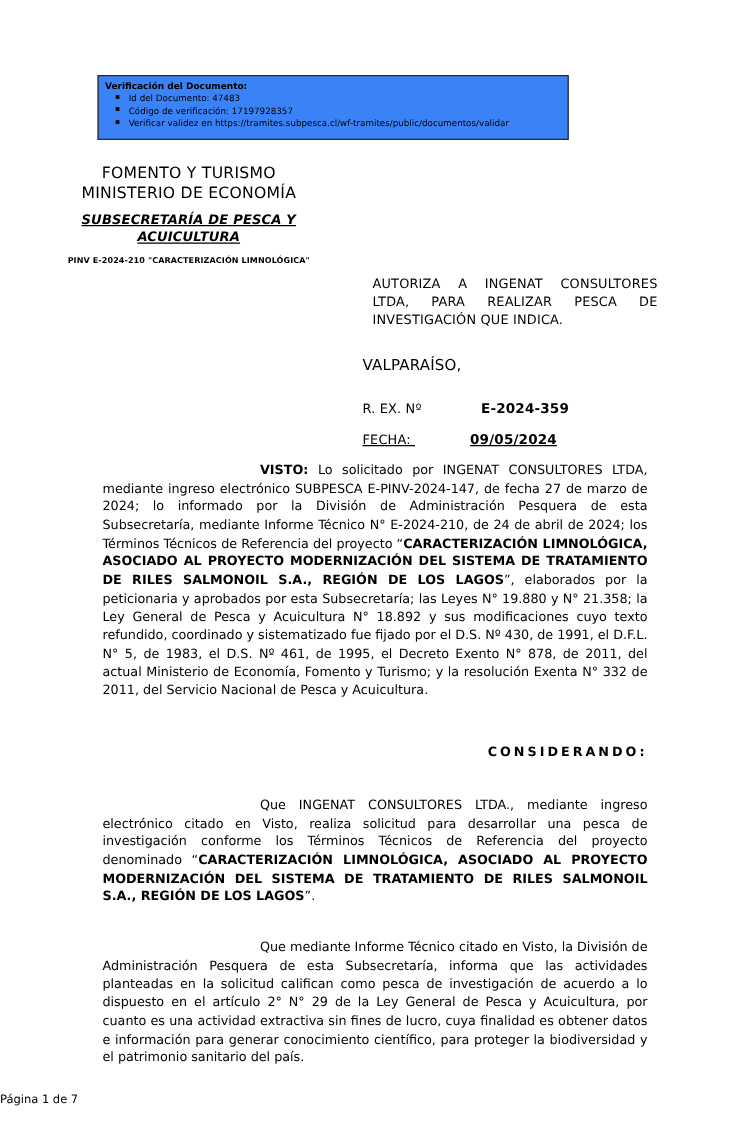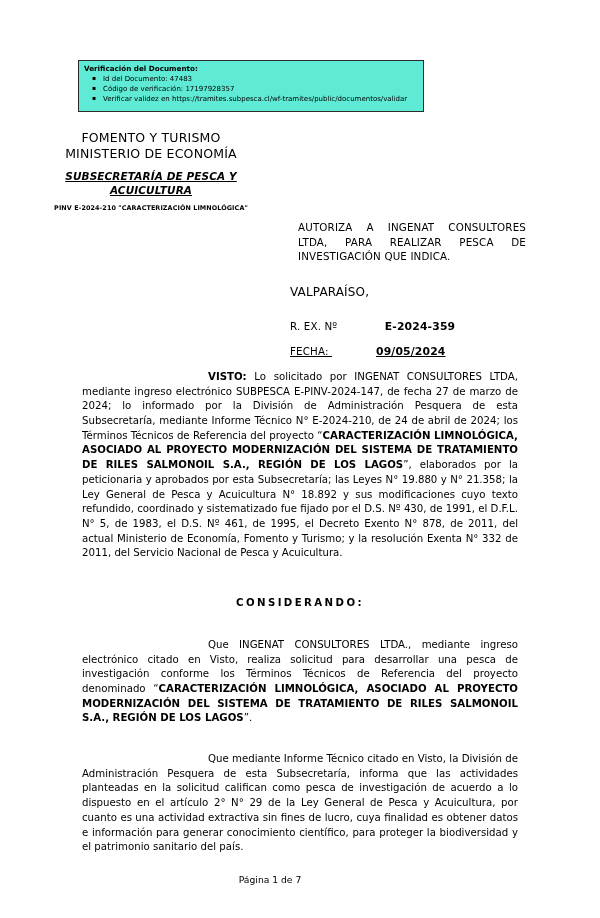--- a/index.html
+++ b/index.html
@@ -14,26 +14,26 @@
     font-family: "DejaVu Sans", sans-serif;
     color: #000000;
     overflow: hidden;
   }
 
   
   .verif-box {
     position: absolute;
     left: 78px;
     top: 60px;
-    width: 346px;
+    width: 377px;
     height: 52px;
     border: 1px solid #2b2b2b;
     box-sizing: border-box;
     overflow: hidden;
-    background: #5eead4;
+    background: #3b82f6;
   }
   .verif-title {
     font-size: 7.2px;
     font-weight: bold;
     line-height: 1.25;
     margin: 3px 0 0 5px;
     white-space: nowrap;
   }
   .verif-list {
     margin: 1px 0 0 0;
@@ -134,35 +134,34 @@
     text-align: justify;
     text-align-last: left;
     text-indent: 126px;
   }
   p.para b { font-weight: bold; }
 
   .section-head {
     margin: 0;
     font-size: 10.2px;
     font-weight: bold;
-    text-align: center;
+    text-align: right;
     letter-spacing: 2.4px;
   }
 
   .sp-36 { height: 36px; }
   .sp-26 { height: 26px; }
   .sp-30 { height: 30px; }
 
   
   .footer {
     position: absolute;
     left: 0;
     top: 874px;
     width: 540px;
-    text-align: center;
     font-size: 9.2px;
   }
 </style>
 </head>
 <body>
 
 <div class="verif-box">
   <div class="verif-title">Verificación del Documento:</div>
   <ul class="verif-list">
     <li>Id del Documento: 47483</li>

